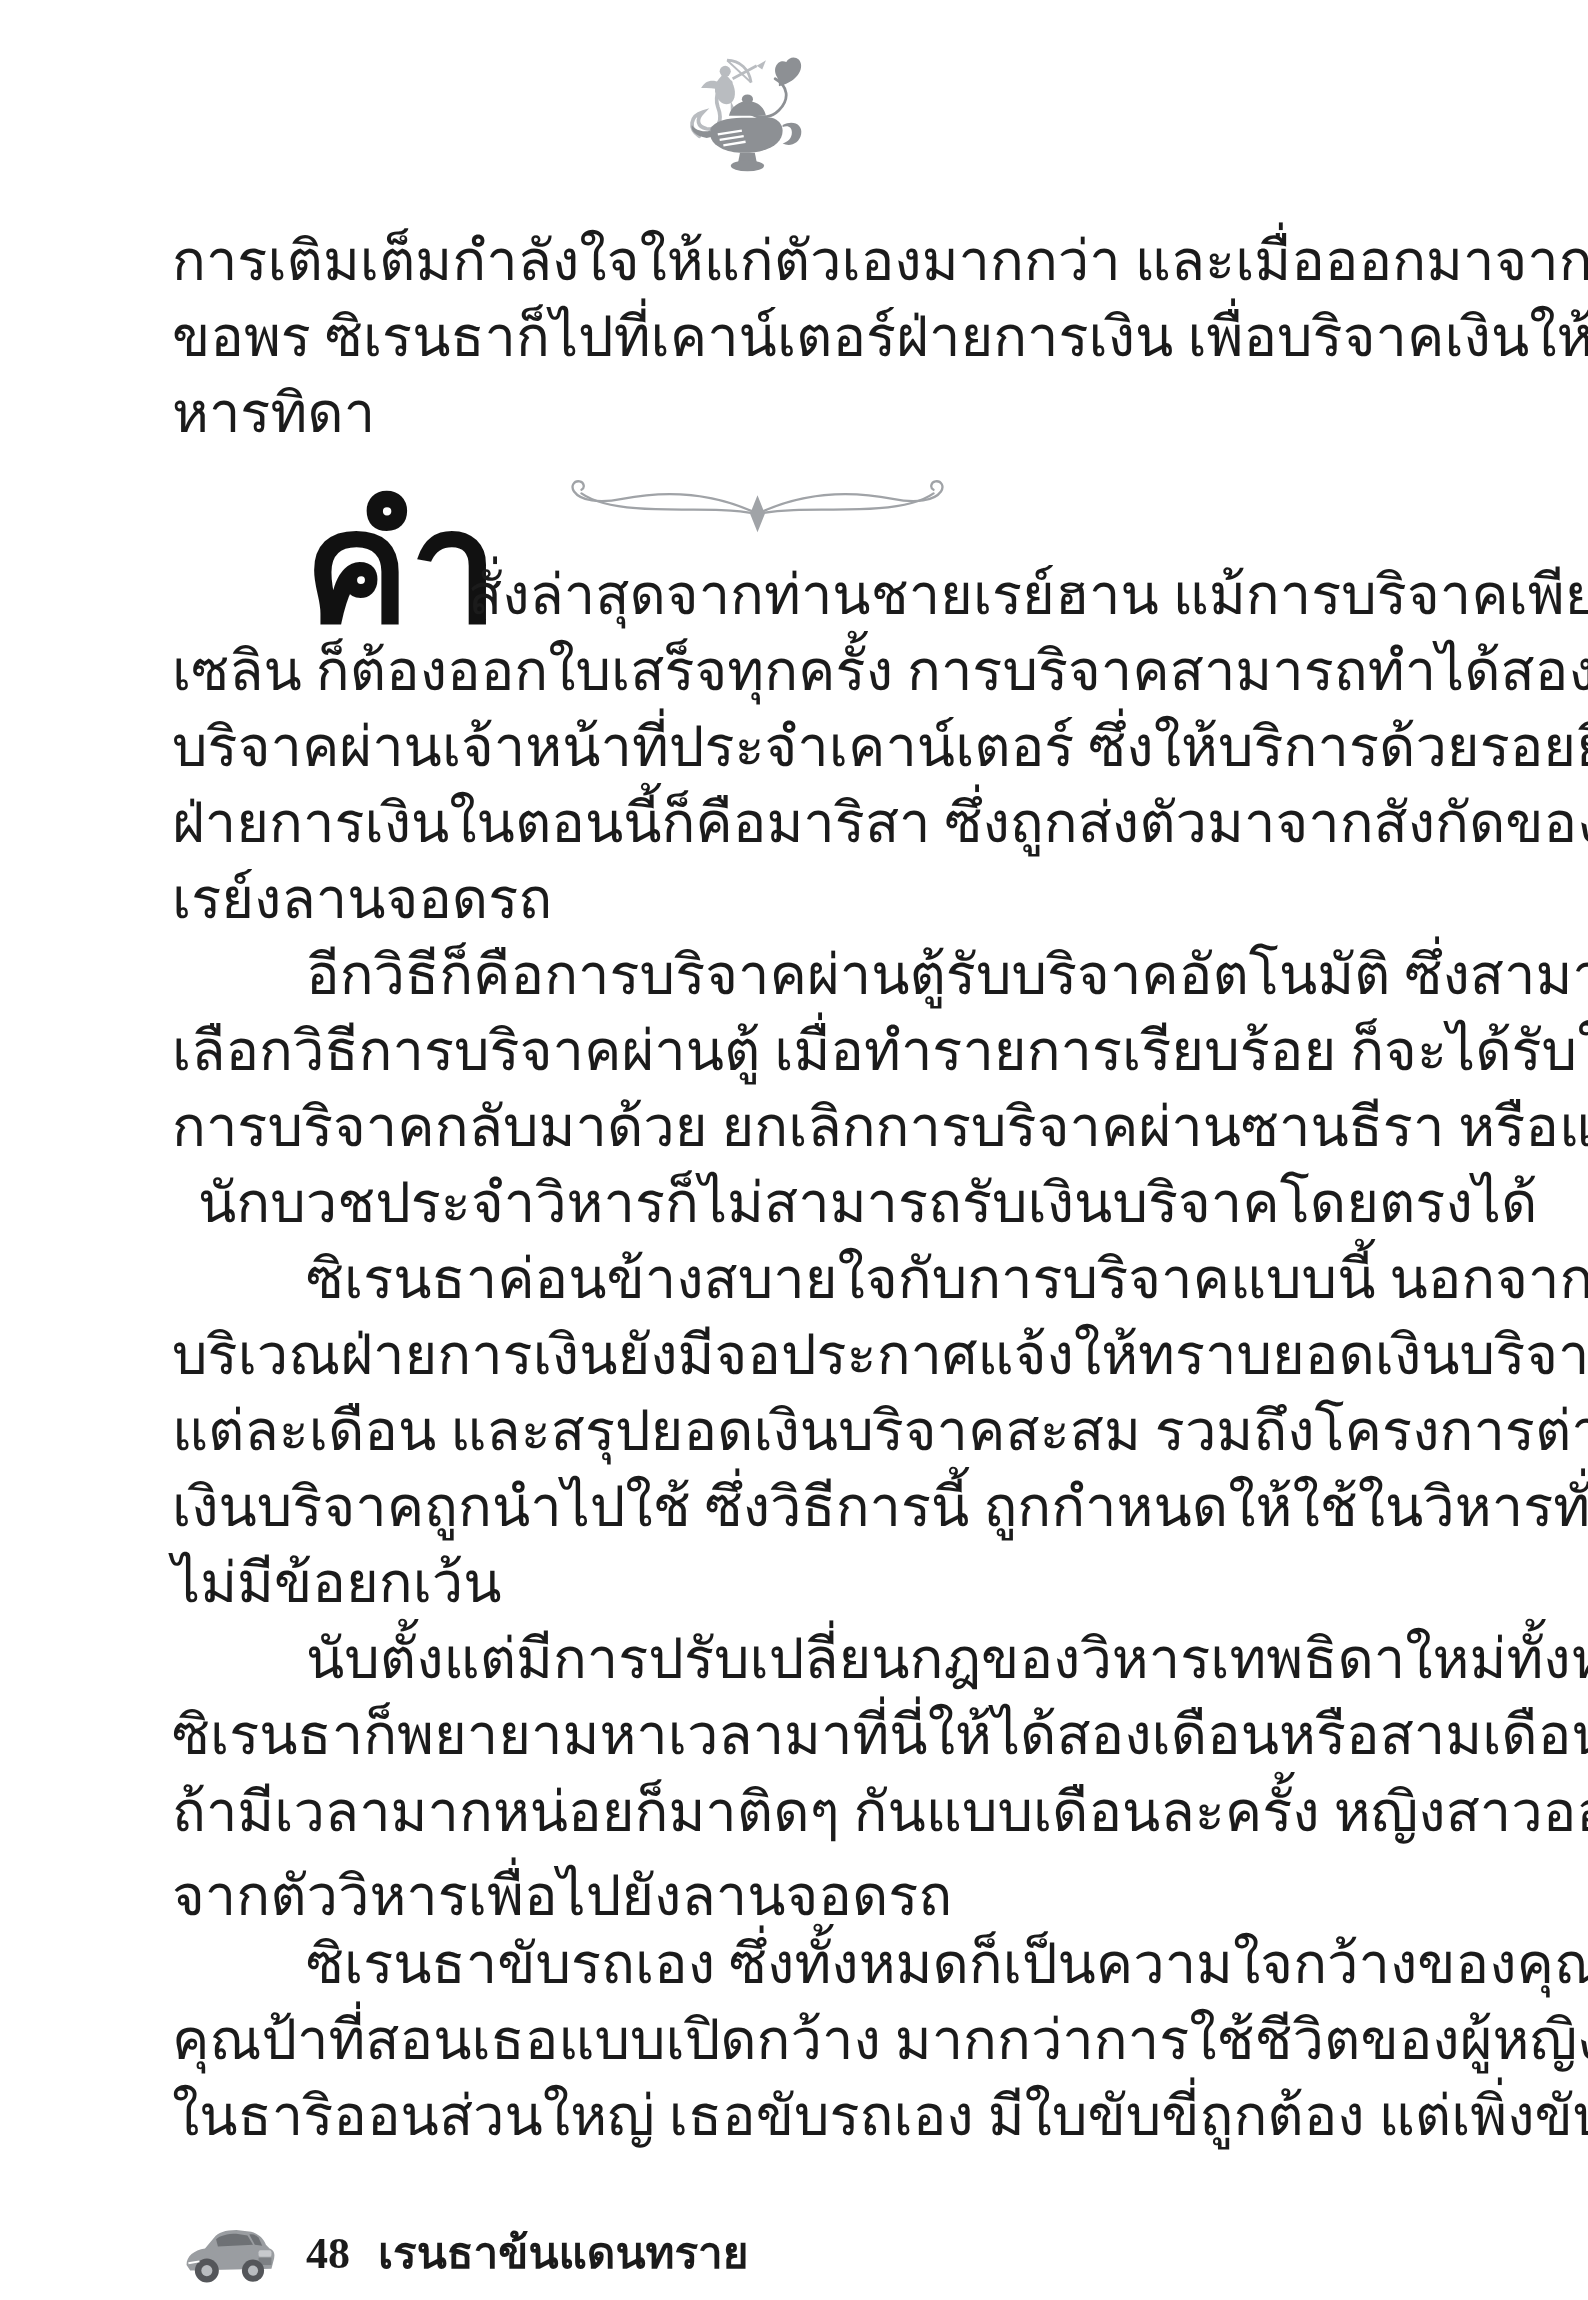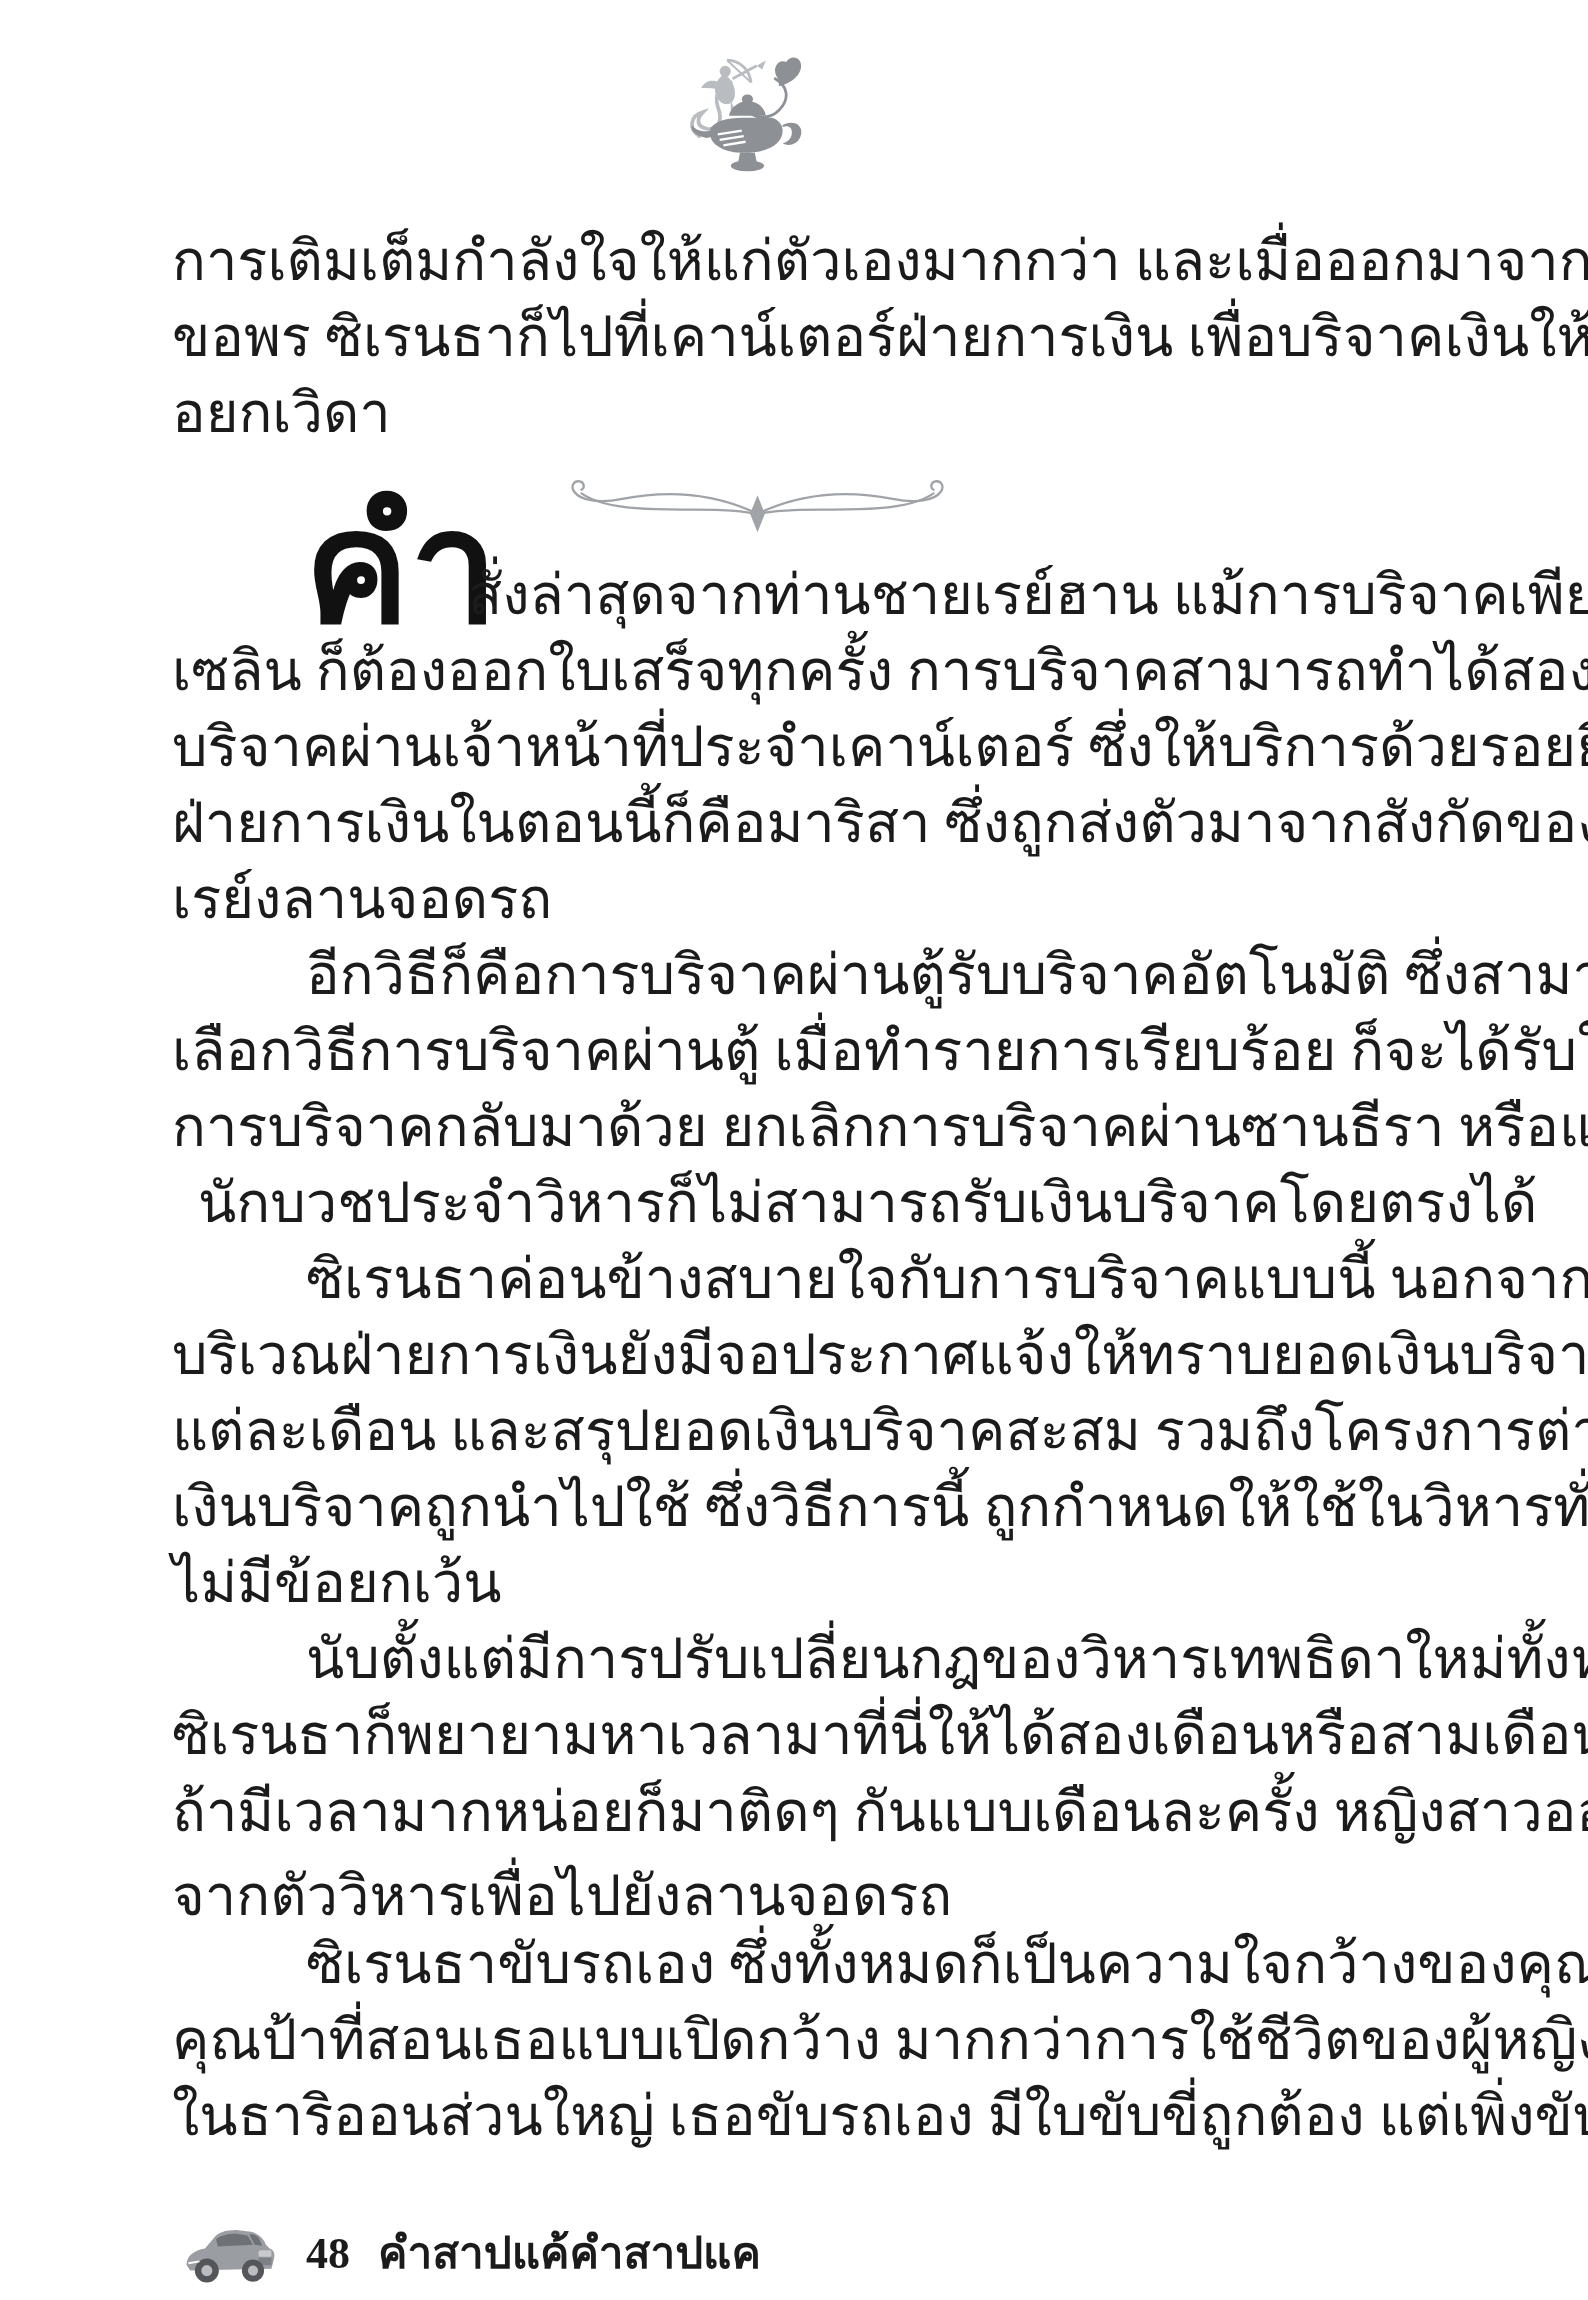--- a/index.html
+++ b/index.html
@@ -84,21 +84,21 @@
       <path d="M216,44 C262,36 302,42 347,38 C372,36 392,32 406,22"></path>
     </g>
     <polygon points="216,24 224,44 216,64 208,44" fill="#a0a3a7"></polygon>
   </svg>
 
   <div class="dropcap">คำ</div>
 
   <div class="text-block">
       <div class="line" style="top: 223px;">การเติมเต็มกำลังใจให้แก่ตัวเองมากกว่า และเมื่อออกมาจากห้อง</div>
       <div class="line" style="top: 299px;">ขอพร ซิเรนธาก็ไปที่เคาน์เตอร์ฝ่ายการเงิน เพื่อบริจาคเงินให้แก่วิหาร</div>
-      <div class="line final" style="top: 375px;">อยกเวิดา</div>
+      <div class="line final" style="top: 375px;">หารทิดา</div>
       <div class="line after-dropcap" style="top: 557px;">สั่งล่าสุดจากท่านชายเรย์ฮาน แม้การบริจาคเพียงหนึ่ง</div>
       <div class="line" style="top: 633px;">เซลิน ก็ต้องออกใบเสร็จทุกครั้ง การบริจาคสามารถทำได้สองวิธี คือ</div>
       <div class="line" style="top: 709px;">บริจาคผ่านเจ้าหน้าที่ประจำเคาน์เตอร์ ซึ่งให้บริการด้วยรอยยิ้ม ผู้ดูแล</div>
       <div class="line" style="top: 785px;">ฝ่ายการเงินในตอนนี้ก็คือมาริสา ซึ่งถูกส่งตัวมาจากสังกัดของท่านชาย</div>
       <div class="line final" style="top: 861px;">เรย์งลานจอดรถ</div>
       <div class="line indent" style="top: 937px;">อีกวิธีก็คือการบริจาคผ่านตู้รับบริจาคอัตโนมัติ ซึ่งสามารถ</div>
       <div class="line" style="top: 1013px;">เลือกวิธีการบริจาคผ่านตู้ เมื่อทำรายการเรียบร้อย ก็จะได้รับใบเสร็จ</div>
       <div class="line" style="top: 1089px;">การบริจาคกลับมาด้วย ยกเลิกการบริจาคผ่านซานธีรา หรือแม้กระทั่ง</div>
       <div class="line final" style="top: 1165px; margin-left: 26px;">นักบวชประจำวิหารก็ไม่สามารถรับเงินบริจาคโดยตรงได้</div>
       <div class="line indent" style="top: 1241px;">ซิเรนธาค่อนข้างสบายใจกับการบริจาคแบบนี้ นอกจากนี้</div>
@@ -122,17 +122,17 @@
       <path d="M80,30 L88,31 L84,22 C81,19 77,18 74,19 Z" fill="#6e7175"></path>
       <rect x="84" y="36" width="14" height="7" rx="2" fill="#c8cacd"></rect>
       <path d="M84,44 L98,44 L98,52 L84,52 Z" fill="#7d8084" stroke="#5f6periphery266" stroke-width="0"></path>
       <circle cx="28" cy="58" r="13" fill="#54565a"></circle>
       <circle cx="28" cy="58" r="6" fill="#b9bcc0"></circle>
       <circle cx="78" cy="58" r="12" fill="#54565a"></circle>
       <circle cx="78" cy="58" r="5.5" fill="#b9bcc0"></circle>
       <path d="M8,50 L20,48" stroke="#ffffff" stroke-width="2"></path>
     </svg>
     <span class="page-number">48</span>
-    <span class="book-title">คำสาปแค้คำสาปแค</span>
+    <span class="book-title">เรนธาข้นแดนทราย</span>
   </div>
 
 </div>
 
 
 </body></html>

